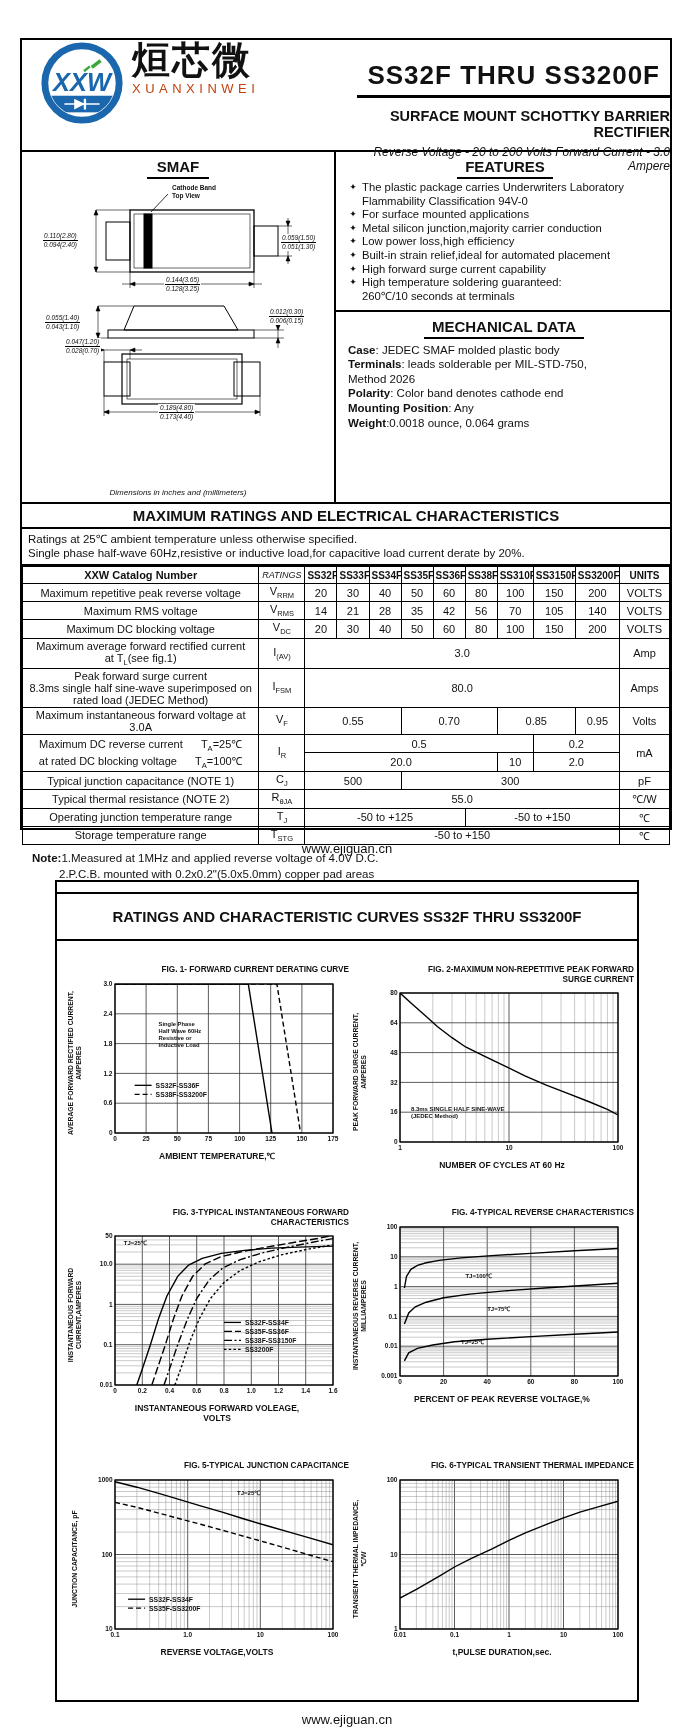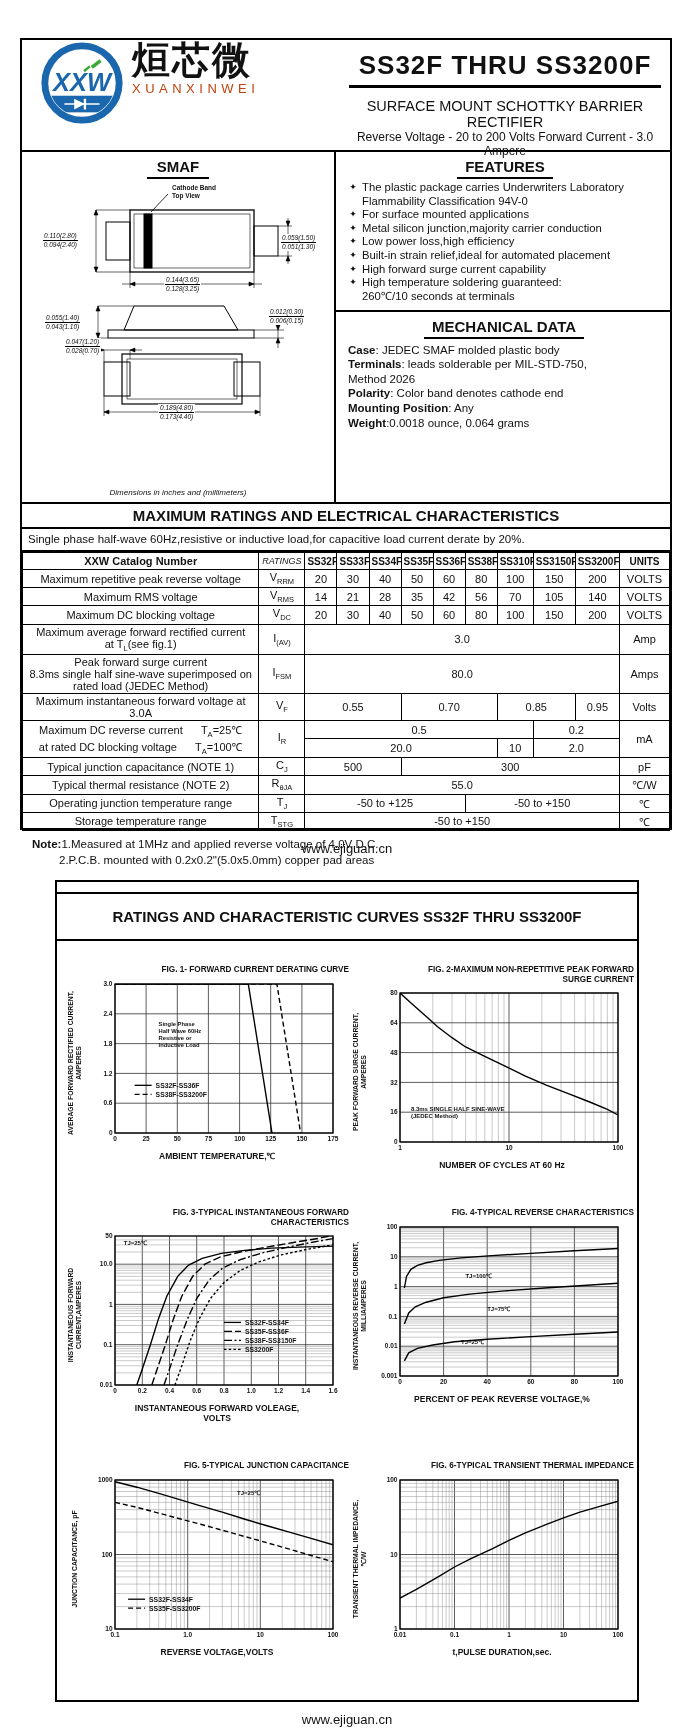--- a/index.html
+++ b/index.html
@@ -3,24 +3,24 @@
 <meta charset="utf-8">
 <style>
 *{box-sizing:border-box;margin:0;padding:0}
 html,body{width:694px;height:1736px;background:#fff;color:#111;
   font-family:"Liberation Sans",sans-serif;position:relative;overflow:hidden}
 #page1{position:absolute;left:20px;top:38px;width:652px;height:792px;border:2px solid #000}
 #hdr{display:flex;height:112px;border-bottom:2px solid #000}
 .logoA{width:318px;display:flex;align-items:flex-start;padding-left:16px;gap:6px}
 .logoTxt .cn{font-size:38px;font-weight:bold;letter-spacing:2px;line-height:40px}
 .logoTxt .en{font-size:13px;letter-spacing:4.5px;color:#c2410c;margin-top:1px}
-.titleA{flex:1;text-align:center;padding-top:10px}
+.titleA{flex:1;text-align:right;padding-top:20px}
 .t1{font-size:26px;font-weight:bold;display:inline-block;border-bottom:3px solid #000;padding:0 10px 4px;letter-spacing:1px}
-.t2{font-size:14.5px;font-weight:normal;margin-top:10px}
-.t3{font-size:12px;}
+.t2{font-size:14.5px;font-weight:bold;margin-top:10px}
+.t3{font-size:12px;font-style:italic;margin-top:5px}
 #crow{display:flex;height:350px}
 #smaf{width:314px;border-right:2px solid #000;position:relative;flex:none}
 #smafT{text-align:center;margin-top:6px;font-weight:bold;font-size:15px}
 #smafT span{border-bottom:2px solid #000;padding:0 10px 2px}
 #pkg{position:absolute;left:0;top:28px}
 .dim{position:absolute;font-size:6.5px;font-style:italic;text-align:center;line-height:8px;background:#fff;padding:0 1px}
 .dim b{display:block;border-bottom:1px solid #000;font-weight:normal;padding:0 1px}
 .callout{position:absolute;font-size:6.5px;font-weight:bold;line-height:7.5px;white-space:pre-line}
 #dimnote{position:absolute;bottom:5px;width:100%;text-align:center;font-size:8px;font-style:italic}
 #rightcol{flex:1;display:flex;flex-direction:column}
@@ -205,20 +205,21 @@
             <div><b>Polarity</b>: Color band denotes cathode end</div>
             <div><b>Mounting Position</b>: Any</div>
             <div><b>Weight</b>:0.0018 ounce, 0.064 grams</div>
           </div>
       </div>
     </div>
   </div>
 
   <div id="maxband">MAXIMUM RATINGS AND ELECTRICAL CHARACTERISTICS</div>
   <div id="conds">
+    <div>Ratings at 25℃ ambient temperature unless otherwise specified.</div>
     <div>Single phase half-wave 60Hz,resistive or inductive load,for capacitive load current derate by 20%.</div>
   </div>
   <div id="rtable">
       <table>
         <colgroup>
           <col style="width: 236px;">
           <col style="width: 46px;">
           <col style="width: 32px;">
           <col style="width: 32px;">
           <col style="width: 32px;">

